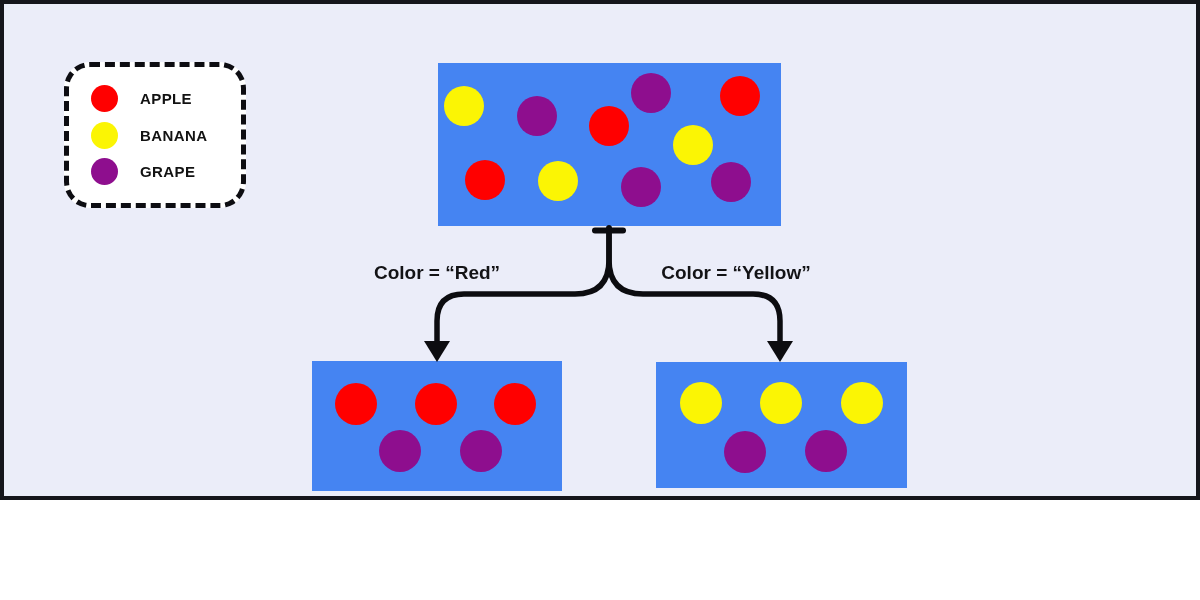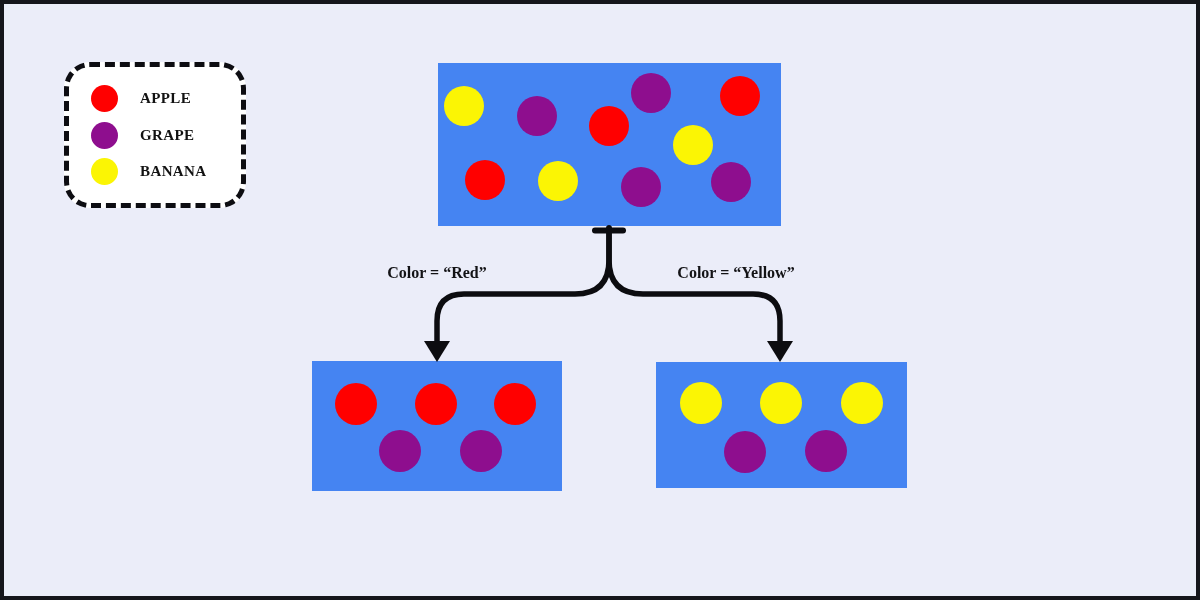--- a/index.html
+++ b/index.html
@@ -1,26 +1,25 @@
 <!DOCTYPE html>
 <html><head>
 <meta charset="utf-8">
 <style>
   html, body { margin: 0; padding: 0; background: #ffffff; }
   body { font-family: "Liberation Sans", sans-serif; }
 
   .frame {
     position: relative;
     width: 1200px;
-    height: 600px;
+    height: 500px;
     box-sizing: border-box;
     background: #EBEDF9;
     border: 4px solid #15151c;
     overflow: hidden;
-    font-family: Liberation Serif, serif;
   }
 
   
   .legend {
     position: absolute;
     left: 60px;
     top: 58px;
     width: 182px;
     height: 146px;
     box-sizing: border-box;
@@ -43,21 +42,21 @@
 
   
   .node { position: absolute; }
   .fruit { position: absolute; border-radius: 50%; }
 
   
   .branch-label {
     position: absolute;
     transform: translate(-50%, -50%);
     font-weight: bold;
-    font-size: 16px;
+    font-size: 19px;
     color: #131316;
     white-space: nowrap;
   }
 
   
   svg.arrows {
     position: absolute;
     left: 0; top: 0;
     width: 1192px; height: 592px;
     pointer-events: none;
@@ -67,26 +66,26 @@
 <body>
 
 <div class="frame">
 
   <div class="legend">
     <div class="legend-row">
       <span class="swatch" style="background: rgb(255, 0, 0);"></span>
       <span class="legend-label">APPLE</span>
     </div>
     <div class="legend-row">
+      <span class="swatch" style="background: rgb(251, 245, 4);"></span>
+      <span class="legend-label">BANANA</span>
+    </div>
+    <div class="legend-row">
       <span class="swatch" style="background: rgb(142, 14, 142);"></span>
       <span class="legend-label">GRAPE</span>
-    </div>
-    <div class="legend-row">
-      <span class="swatch" style="background: rgb(251, 245, 4);"></span>
-      <span class="legend-label">BANANA</span>
     </div>
   </div>
 
   <div class="node" style="left: 434px; top: 59px; width: 343px; height: 163px; background: rgb(69, 132, 242);">
       <div class="fruit" style="width: 40px; height: 40px; left: 6px; top: 23px; background: rgb(251, 245, 4);"></div>
       <div class="fruit" style="width: 40px; height: 40px; left: 79px; top: 33px; background: rgb(142, 14, 142);"></div>
       <div class="fruit" style="width: 40px; height: 40px; left: 151px; top: 43px; background: rgb(255, 0, 0);"></div>
       <div class="fruit" style="width: 40px; height: 40px; left: 193px; top: 10px; background: rgb(142, 14, 142);"></div>
       <div class="fruit" style="width: 40px; height: 40px; left: 282px; top: 13px; background: rgb(255, 0, 0);"></div>
       <div class="fruit" style="width: 40px; height: 40px; left: 27px; top: 97px; background: rgb(255, 0, 0);"></div>

